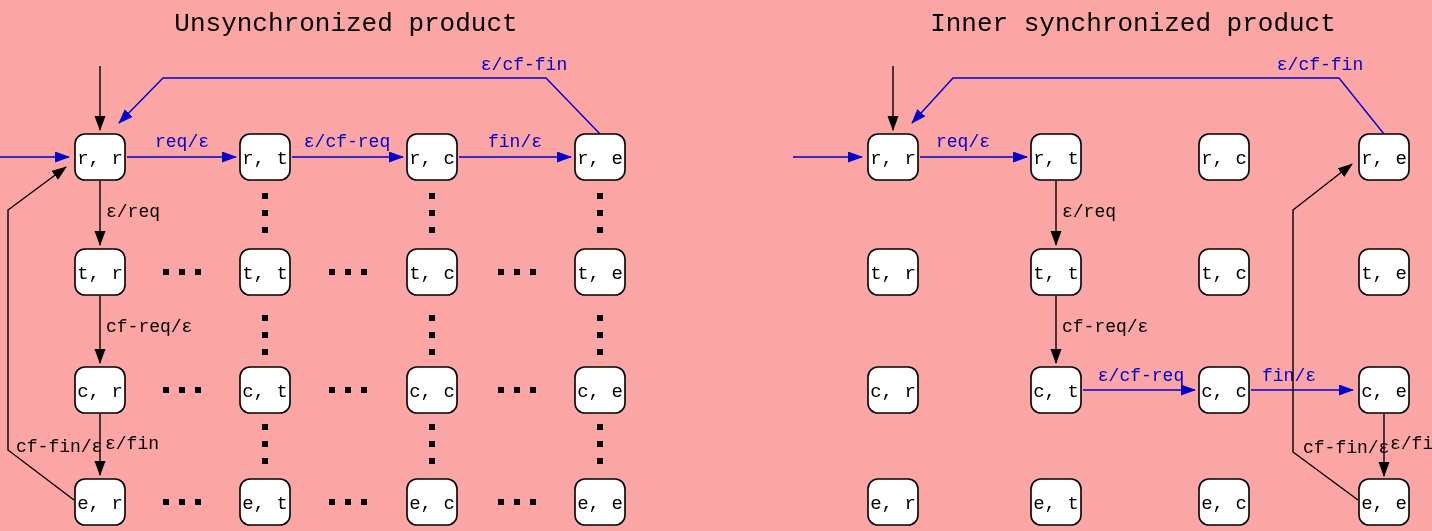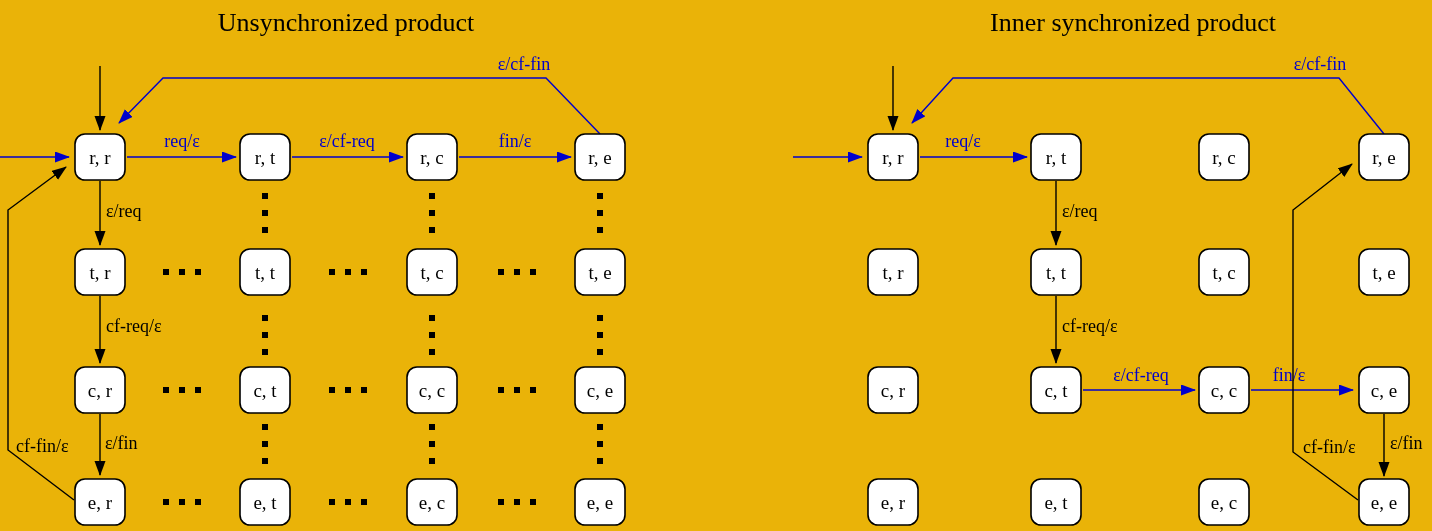--- a/index.html
+++ b/index.html
@@ -1,17 +1,17 @@
 <!DOCTYPE html>
 <html><head>
 <meta charset="utf-8">
 <style>
   html,body{margin:0;padding:0;background:#ffffff;}
-  .canvas{position:relative;width:1432px;height:531px;background:#eab308;
-          font-family:Liberation Serif, serif;overflow:hidden;}
+  .canvas{position:relative;width:1432px;height:531px;background:#fca5a5;
+          font-family:Liberation Mono, monospace;overflow:hidden;}
   svg{display:block;}
   .edge{stroke:#000000;stroke-width:1.4;fill:none;}
   .edge.blue{stroke:#0000cc;}
   .sb{fill:#ffffff;stroke:#000000;stroke-width:1.6;}
   .sl{font-size:19px;fill:#000000;text-anchor:middle;}
   .el{font-size:18px;fill:#000000;}
   .elb{font-size:18px;fill:#0000cc;}
   .elb.mid{text-anchor:middle;}
   .ttl{font-size:26px;fill:#000000;text-anchor:middle;}
   .dot{fill:#000000;}

